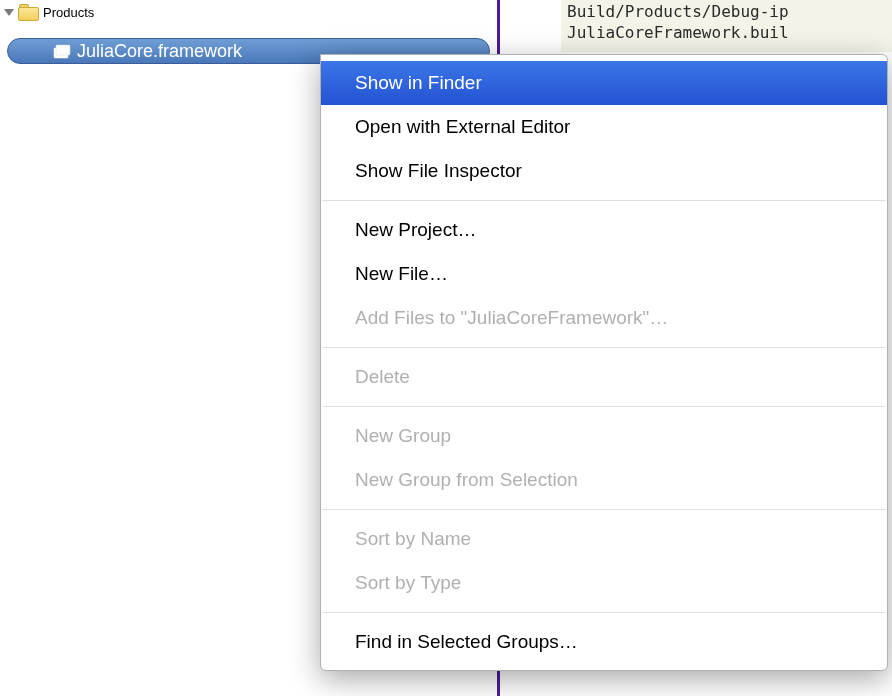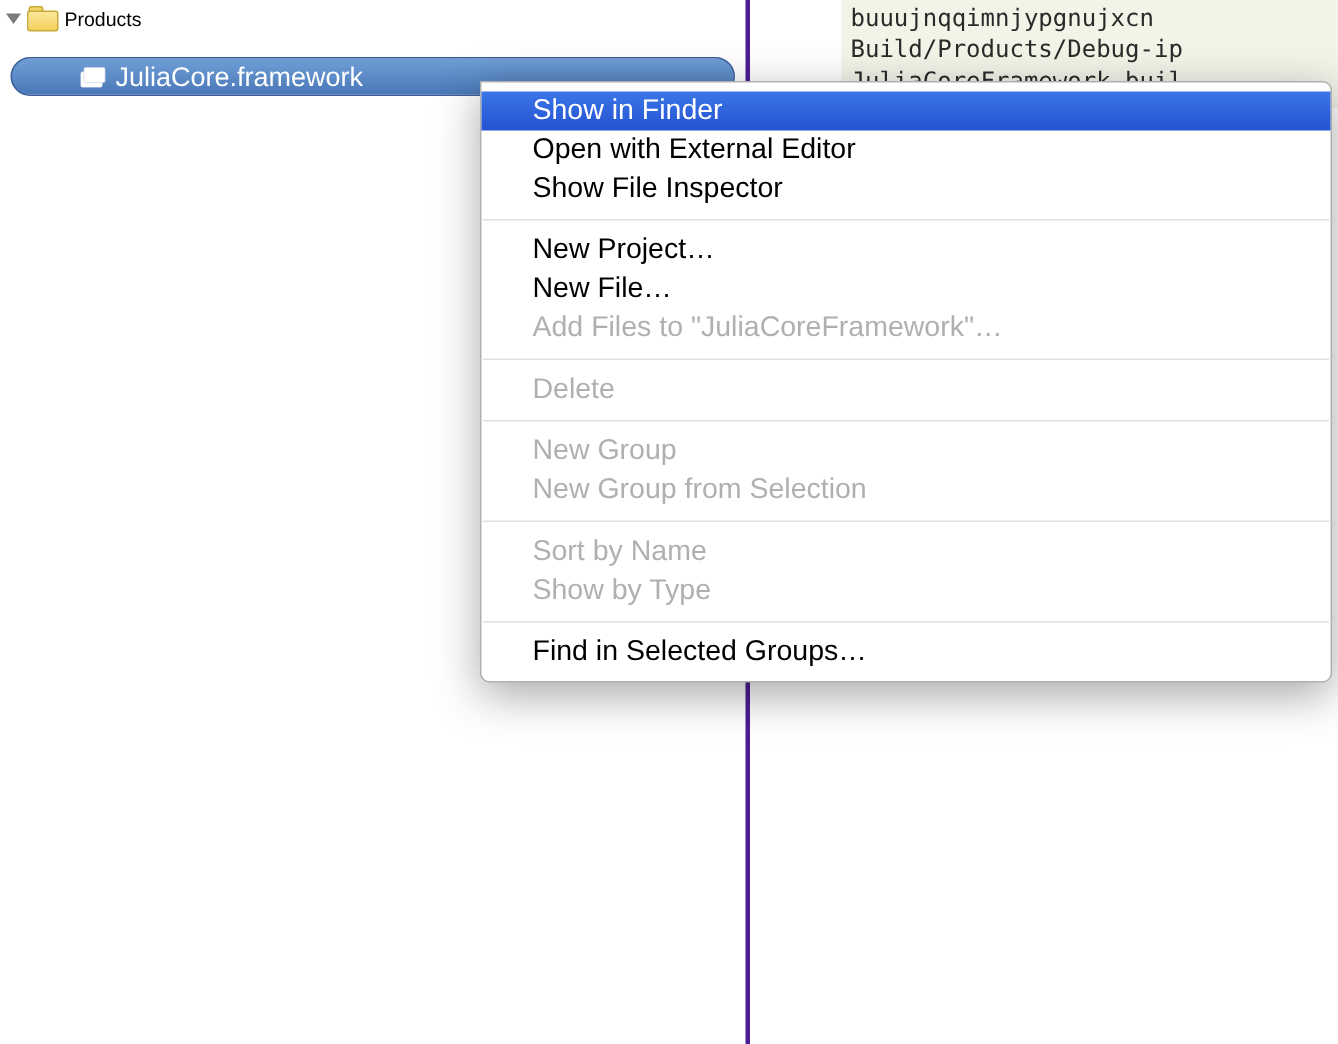--- a/index.html
+++ b/index.html
@@ -126,21 +126,21 @@
       border: 1px solid #b0b0b0;
       border-radius: 0 6px 6px 6px;
       box-shadow: 0 8px 30px rgba(0,0,0,0.35);
       padding: 6px 0;
       z-index: 100;
     }
     .menu-item {
       display: flex;
       align-items: center;
       justify-content: space-between;
-      height: 26px;
+      height: 44px;
       padding: 0 28px 0 34px;
       font-size: 19px;
       color: #000;
     }
     .menu-item.highlighted {
       background: linear-gradient(#3a76e7, #2452d1);
       color: #fff;
     }
     .menu-item.disabled {
       color: #b0b0b0;
@@ -199,21 +199,20 @@
         <rect x="2" y="5" width="14" height="10" rx="1" fill="#fff" stroke="#fff" stroke-width="0.5"></rect>
         <rect x="4" y="2" width="14" height="10" rx="1" fill="#fff" stroke="#cfd8e3" stroke-width="0.5"></rect>
       </svg>
     </div>
     <span class="row-label">JuliaCore.framework</span>
   </div>
 </div>
 
 <div class="right-pane">
   <div class="code-area">
-    <div>buuujnqqimnjypgnujxcn</div>
     <div>Build/Products/Debug-ip</div>
     <div>JuliaCoreFramework.buil</div>
   </div>
 </div>
 
 <div class="faded-bg">
   <div class="warn-line">
       <span>/Users/apple/Library/De</span>
     </div>
   <div class="warn-line">
@@ -278,19 +277,19 @@
       <span>New Group</span>
     </div>
     <div class="menu-item disabled">
       <span>New Group from Selection</span>
     </div>
     <div class="menu-sep"></div>
     <div class="menu-item disabled">
       <span>Sort by Name</span>
     </div>
     <div class="menu-item disabled">
-      <span>Show by Type</span>
+      <span>Sort by Type</span>
     </div>
     <div class="menu-sep"></div>
     <div class="menu-item">
       <span>Find in Selected Groups…</span>
     </div>
   </div>
 
 </body></html>

